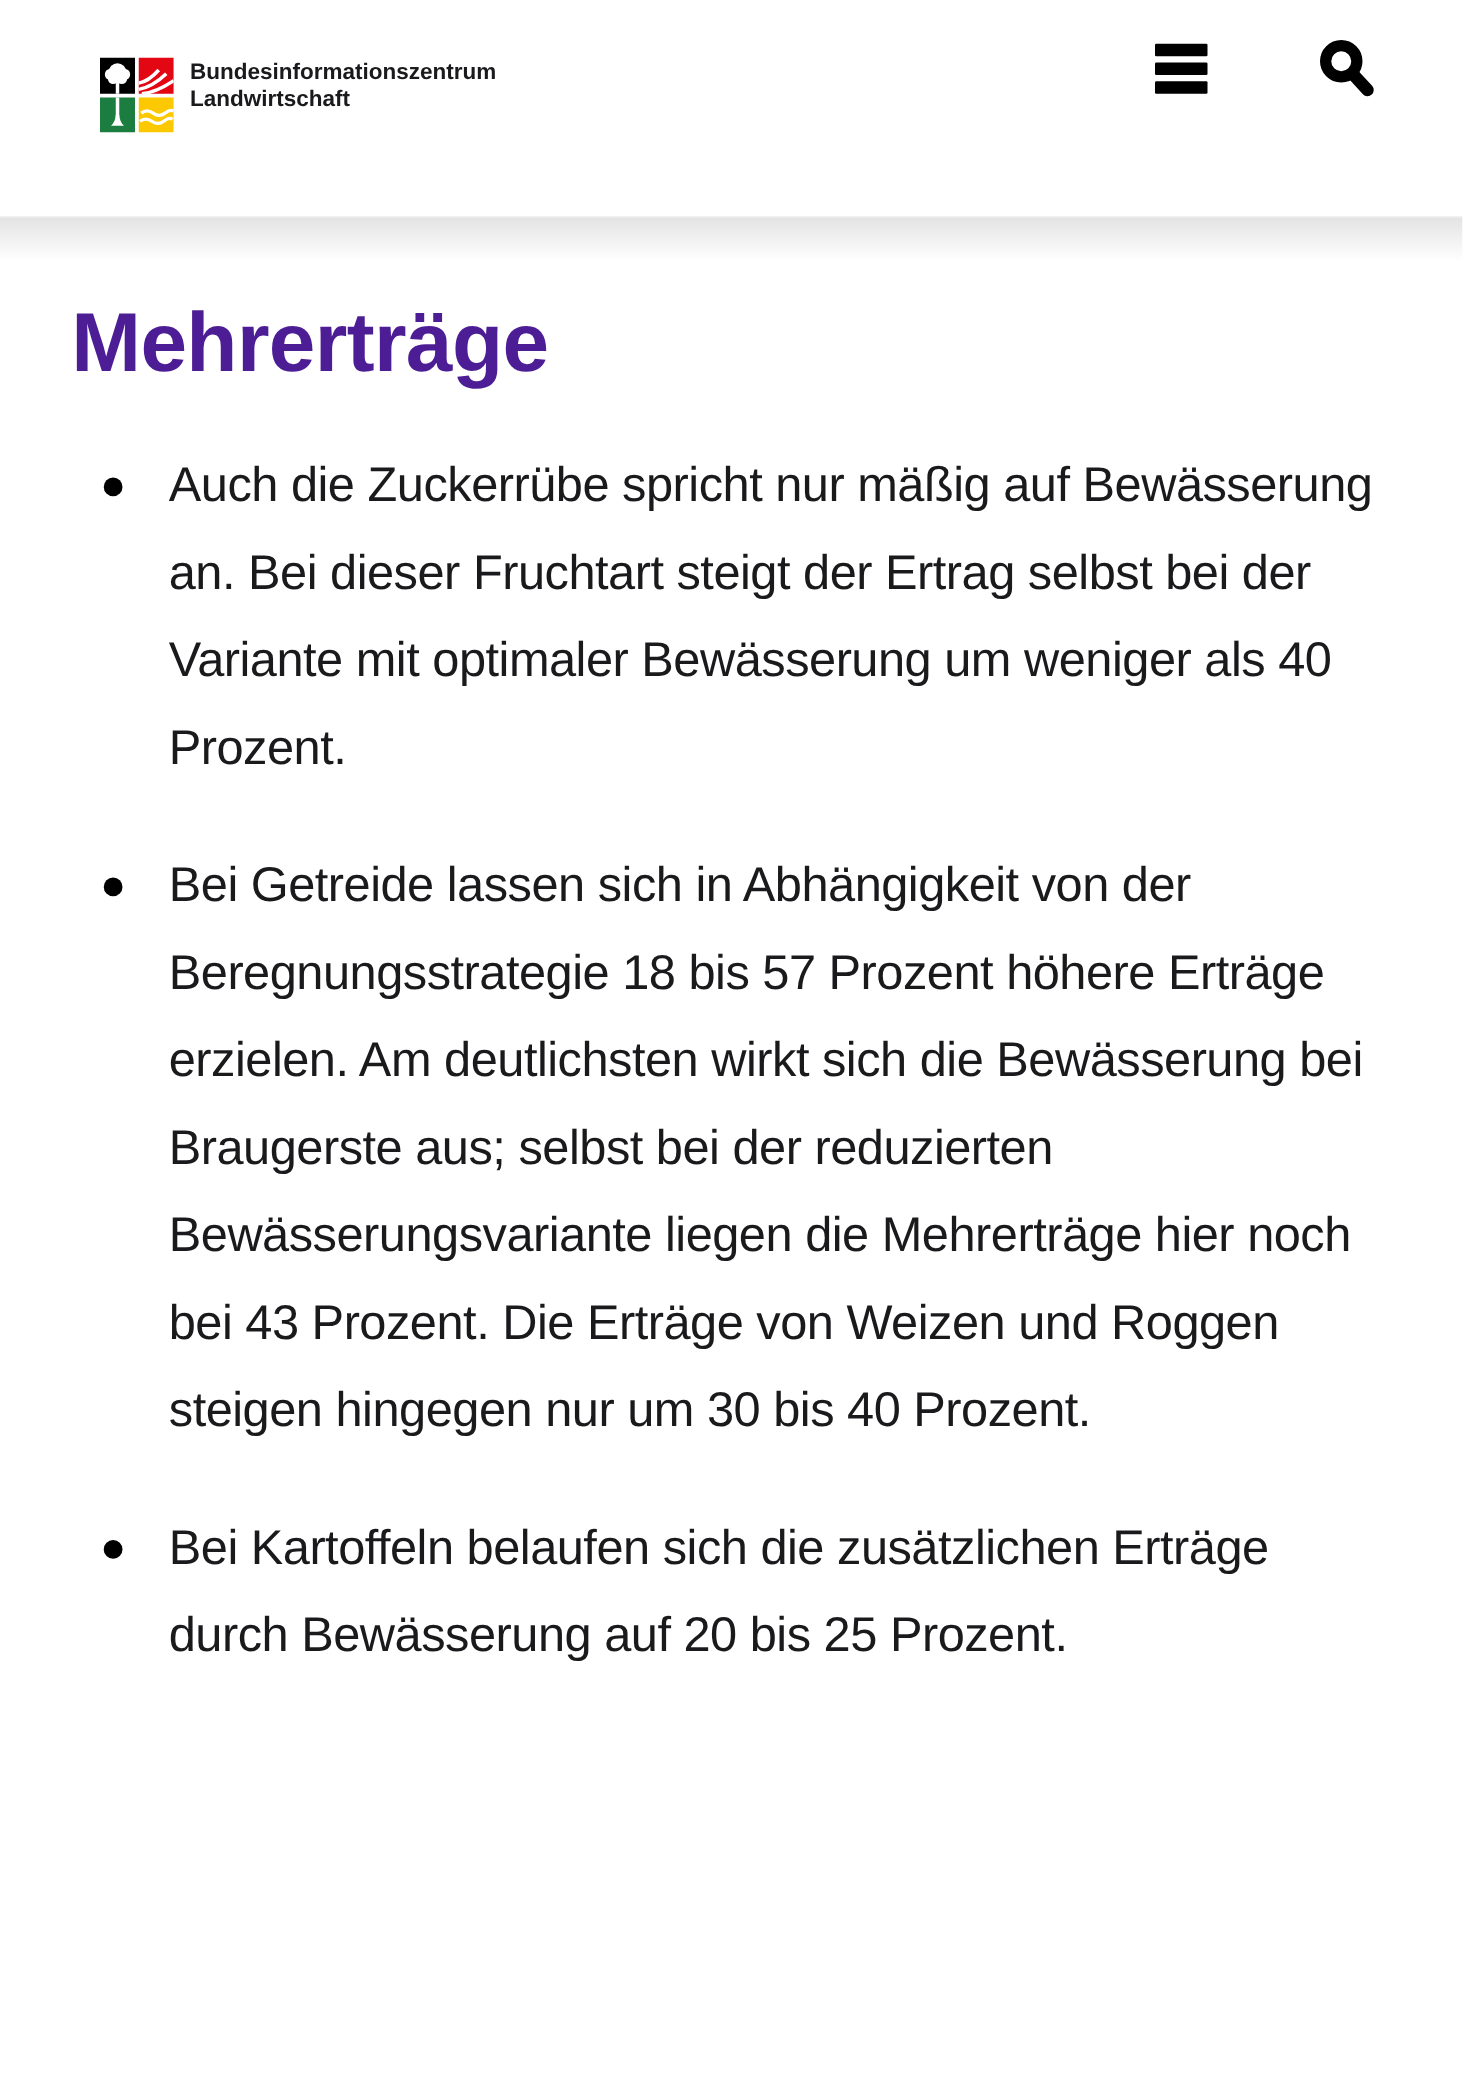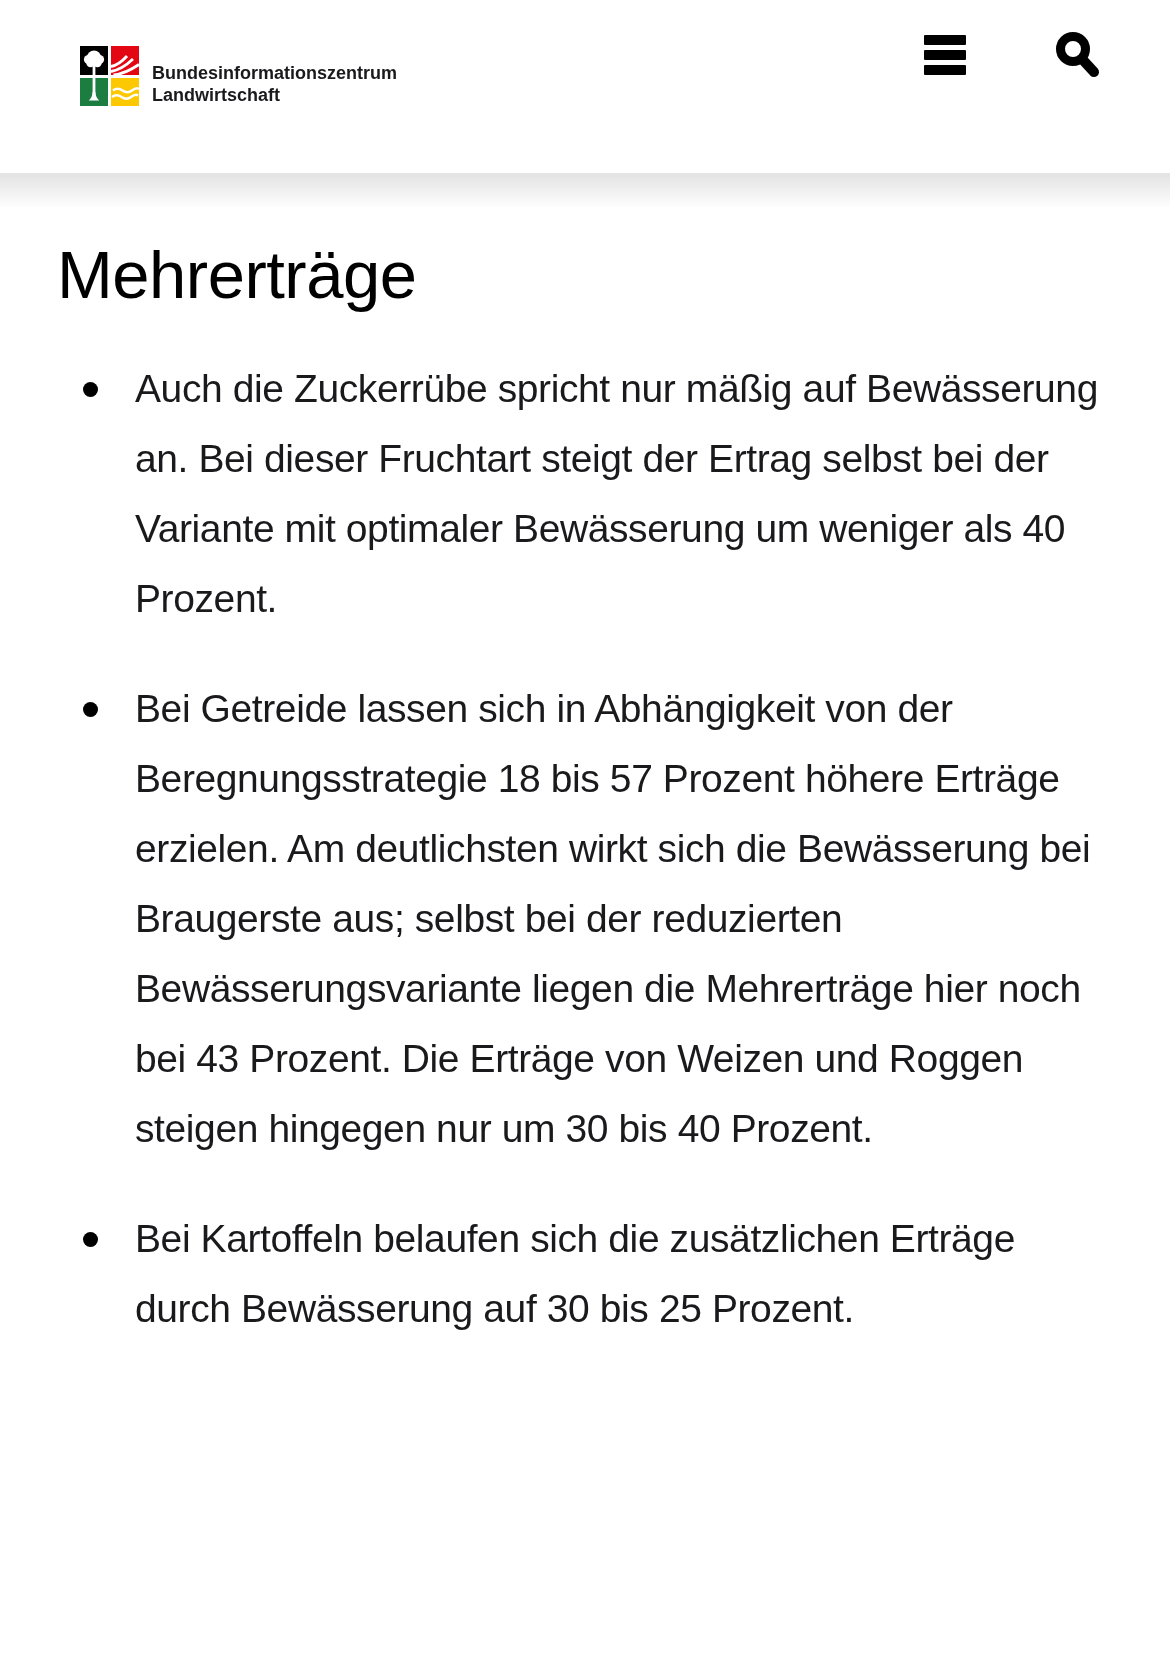--- a/index.html
+++ b/index.html
@@ -18,21 +18,21 @@
   .site-header {
     height: 173px;
     background: #ffffff;
     position: relative;
   }
   .logo {
     position: absolute;
     left: 80px;
     top: 46px;
     display: flex;
-    align-items: flex-end;
+    align-items: flex-start;
     gap: 13px;
     text-decoration: none;
     color: inherit;
     cursor: pointer;
   }
   .logo-mark { display: block; width: 59px; height: 60px; }
   .logo-text {
     font-size: 18px;
     font-weight: bold;
     line-height: 22px;
@@ -82,24 +82,24 @@
     border-top: 1px solid #e6e6e6;
   }
 
   
   .content {
     padding: 0 57px;
   }
   .page-title {
     margin-top: 26px;
     font-size: 67px;
-    font-weight: 400;
+    font-weight: 700;
     line-height: 80px;
     letter-spacing: -0.5px;
-    color: #000000;
+    color: #4c1d95;
   }
   .bullet-list {
     list-style: none;
     margin-top: 39px;
   }
   .bullet-list li {
     position: relative;
     padding-left: 78px;
     font-size: 39px;
     line-height: 70px;
@@ -184,16 +184,16 @@
   <h1 class="page-title">Mehrerträge</h1>
 
   <ul class="bullet-list">
     <li>
       <span>Auch die Zuckerrübe spricht nur mäßig auf Bewässerung an. Bei dieser Fruchtart steigt der Ertrag selbst bei der Variante mit optimaler Bewässerung um weniger als 40 Prozent.</span>
     </li>
     <li>
       <span>Bei Getreide lassen sich in Abhängigkeit von der Beregnungsstrategie 18 bis 57 Prozent höhere Erträge erzielen. Am deutlichsten wirkt sich die Bewässerung bei Braugerste aus; selbst bei der reduzierten Bewässerungsvariante liegen die Mehrerträge hier noch bei 43 Prozent. Die Erträge von Weizen und Roggen steigen hingegen nur um 30 bis 40 Prozent.</span>
     </li>
     <li>
-      <span>Bei Kartoffeln belaufen sich die zusätzlichen Erträge durch Bewässerung auf 30 bis 25 Prozent.</span>
+      <span>Bei Kartoffeln belaufen sich die zusätzlichen Erträge durch Bewässerung auf 20 bis 25 Prozent.</span>
     </li>
   </ul>
 </main>
 
 </body></html>

